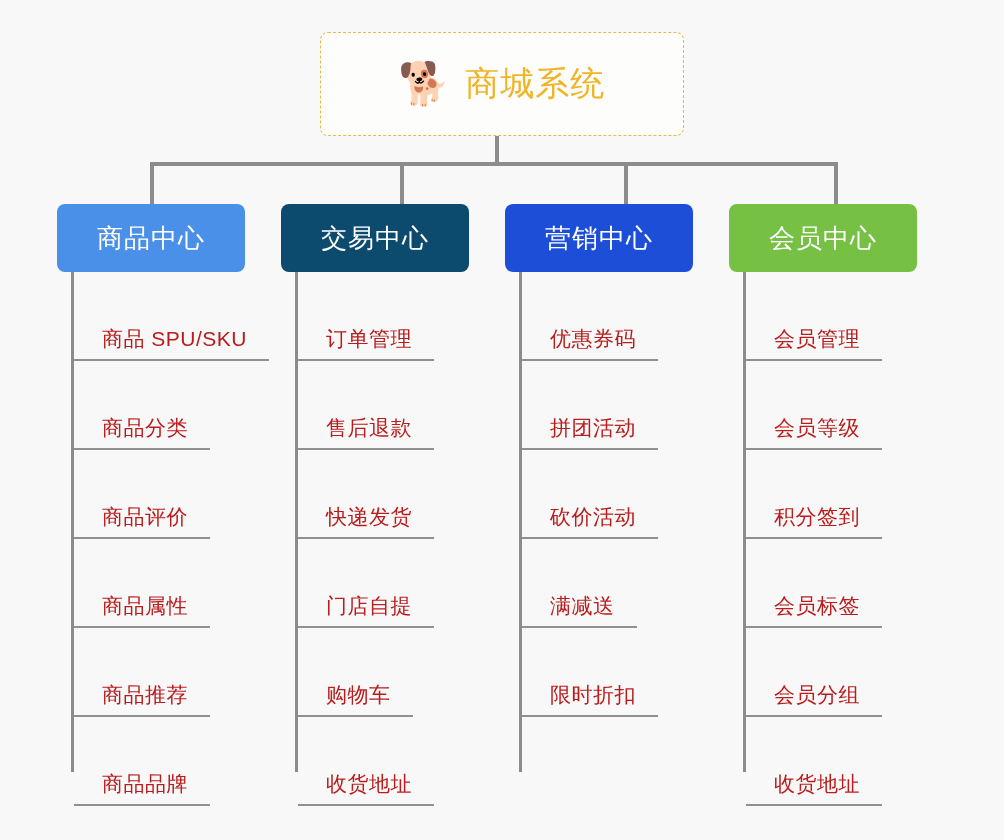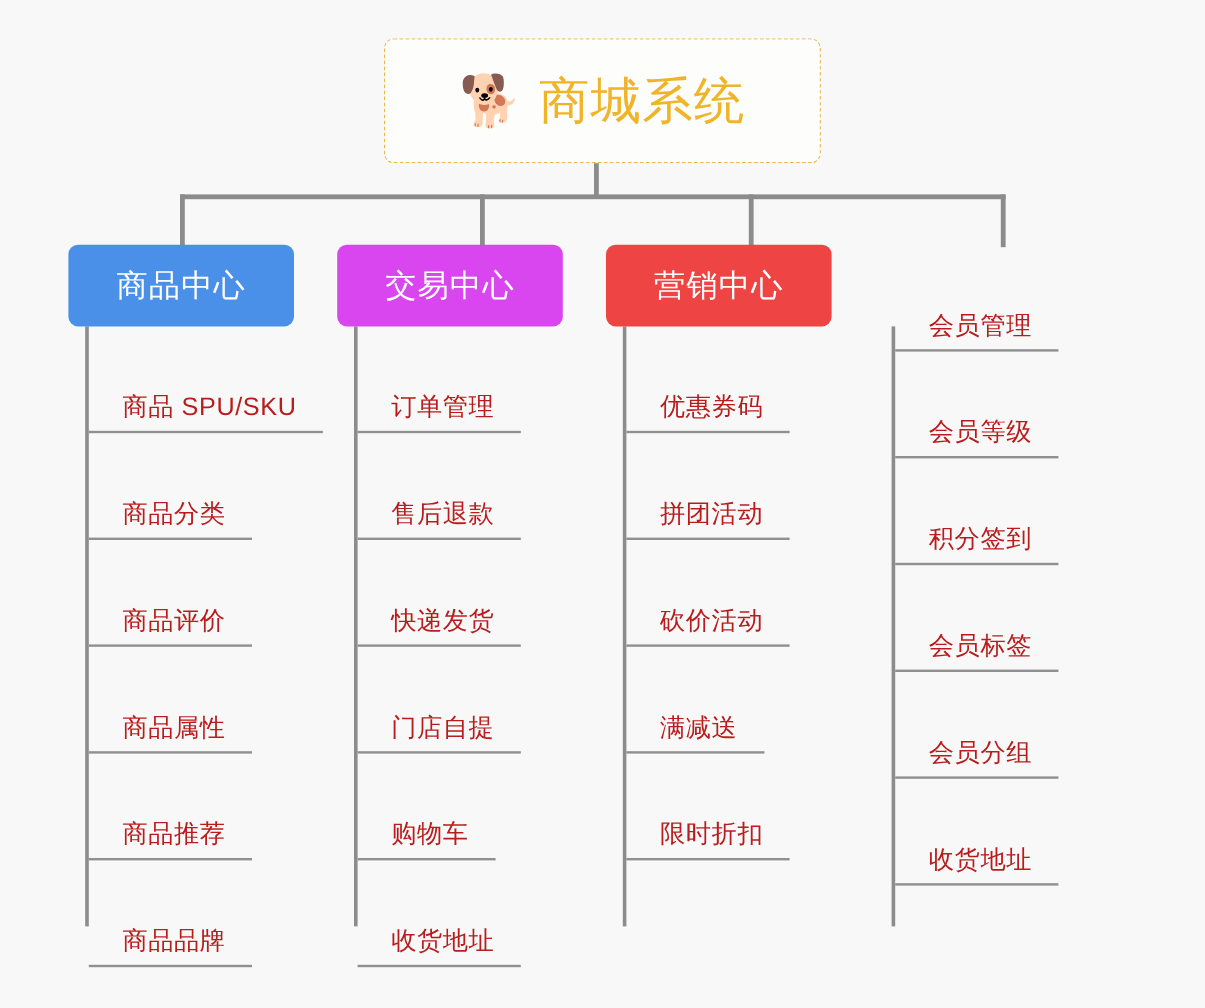--- a/index.html
+++ b/index.html
@@ -40,21 +40,21 @@
     align-items: center;
     justify-content: center;
     gap: 14px;
   }
   .root-emoji {
     font-size: 42px;
     line-height: 1;
     display: block;
   }
   .root-title {
-    font-size: 42px;
+    font-size: 34px;
     color: #f0b429;
     letter-spacing: 1px;
     white-space: nowrap;
   }
 
   
   .stem {
     position: absolute;
     background: #8c8c8c;
   }
@@ -190,21 +190,21 @@
         <li class="leaf">
             <span class="leaf-inner"><span class="leaf-label">商品推荐</span></span>
           </li>
         <li class="leaf">
             <span class="leaf-inner"><span class="leaf-label">商品品牌</span></span>
           </li>
       </ul>
     </div>
 
     <div class="column c2">
-      <div class="cat-block" style="background:#d946ef;">
+      <div class="cat-block" style="background:#0c4a6e;">
         <span class="cat-label">交易中心</span>
       </div>
       <div class="spine" style="height:500px;"></div>
       <ul class="leaf-list">
         <li class="leaf">
             <span class="leaf-inner"><span class="leaf-label">订单管理</span></span>
           </li>
         <li class="leaf">
             <span class="leaf-inner"><span class="leaf-label">售后退款</span></span>
           </li>
@@ -217,21 +217,21 @@
         <li class="leaf">
             <span class="leaf-inner"><span class="leaf-label">购物车</span></span>
           </li>
         <li class="leaf">
             <span class="leaf-inner"><span class="leaf-label">收货地址</span></span>
           </li>
       </ul>
     </div>
 
     <div class="column c3">
-      <div class="cat-block" style="background:#ef4444;">
+      <div class="cat-block" style="background:#1d4ed8;">
         <span class="cat-label">营销中心</span>
       </div>
       <div class="spine" style="height:500px;"></div>
       <ul class="leaf-list">
         <li class="leaf">
             <span class="leaf-inner"><span class="leaf-label">优惠券码</span></span>
           </li>
         <li class="leaf">
             <span class="leaf-inner"><span class="leaf-label">拼团活动</span></span>
           </li>
@@ -241,20 +241,23 @@
         <li class="leaf">
             <span class="leaf-inner"><span class="leaf-label">满减送</span></span>
           </li>
         <li class="leaf">
             <span class="leaf-inner"><span class="leaf-label">限时折扣</span></span>
           </li>
       </ul>
     </div>
 
     <div class="column c4">
+      <div class="cat-block" style="background:#76c043;">
+        <span class="cat-label">会员中心</span>
+      </div>
       <div class="spine" style="height:500px;"></div>
       <ul class="leaf-list">
         <li class="leaf">
             <span class="leaf-inner"><span class="leaf-label">会员管理</span></span>
           </li>
         <li class="leaf">
             <span class="leaf-inner"><span class="leaf-label">会员等级</span></span>
           </li>
         <li class="leaf">
             <span class="leaf-inner"><span class="leaf-label">积分签到</span></span>

